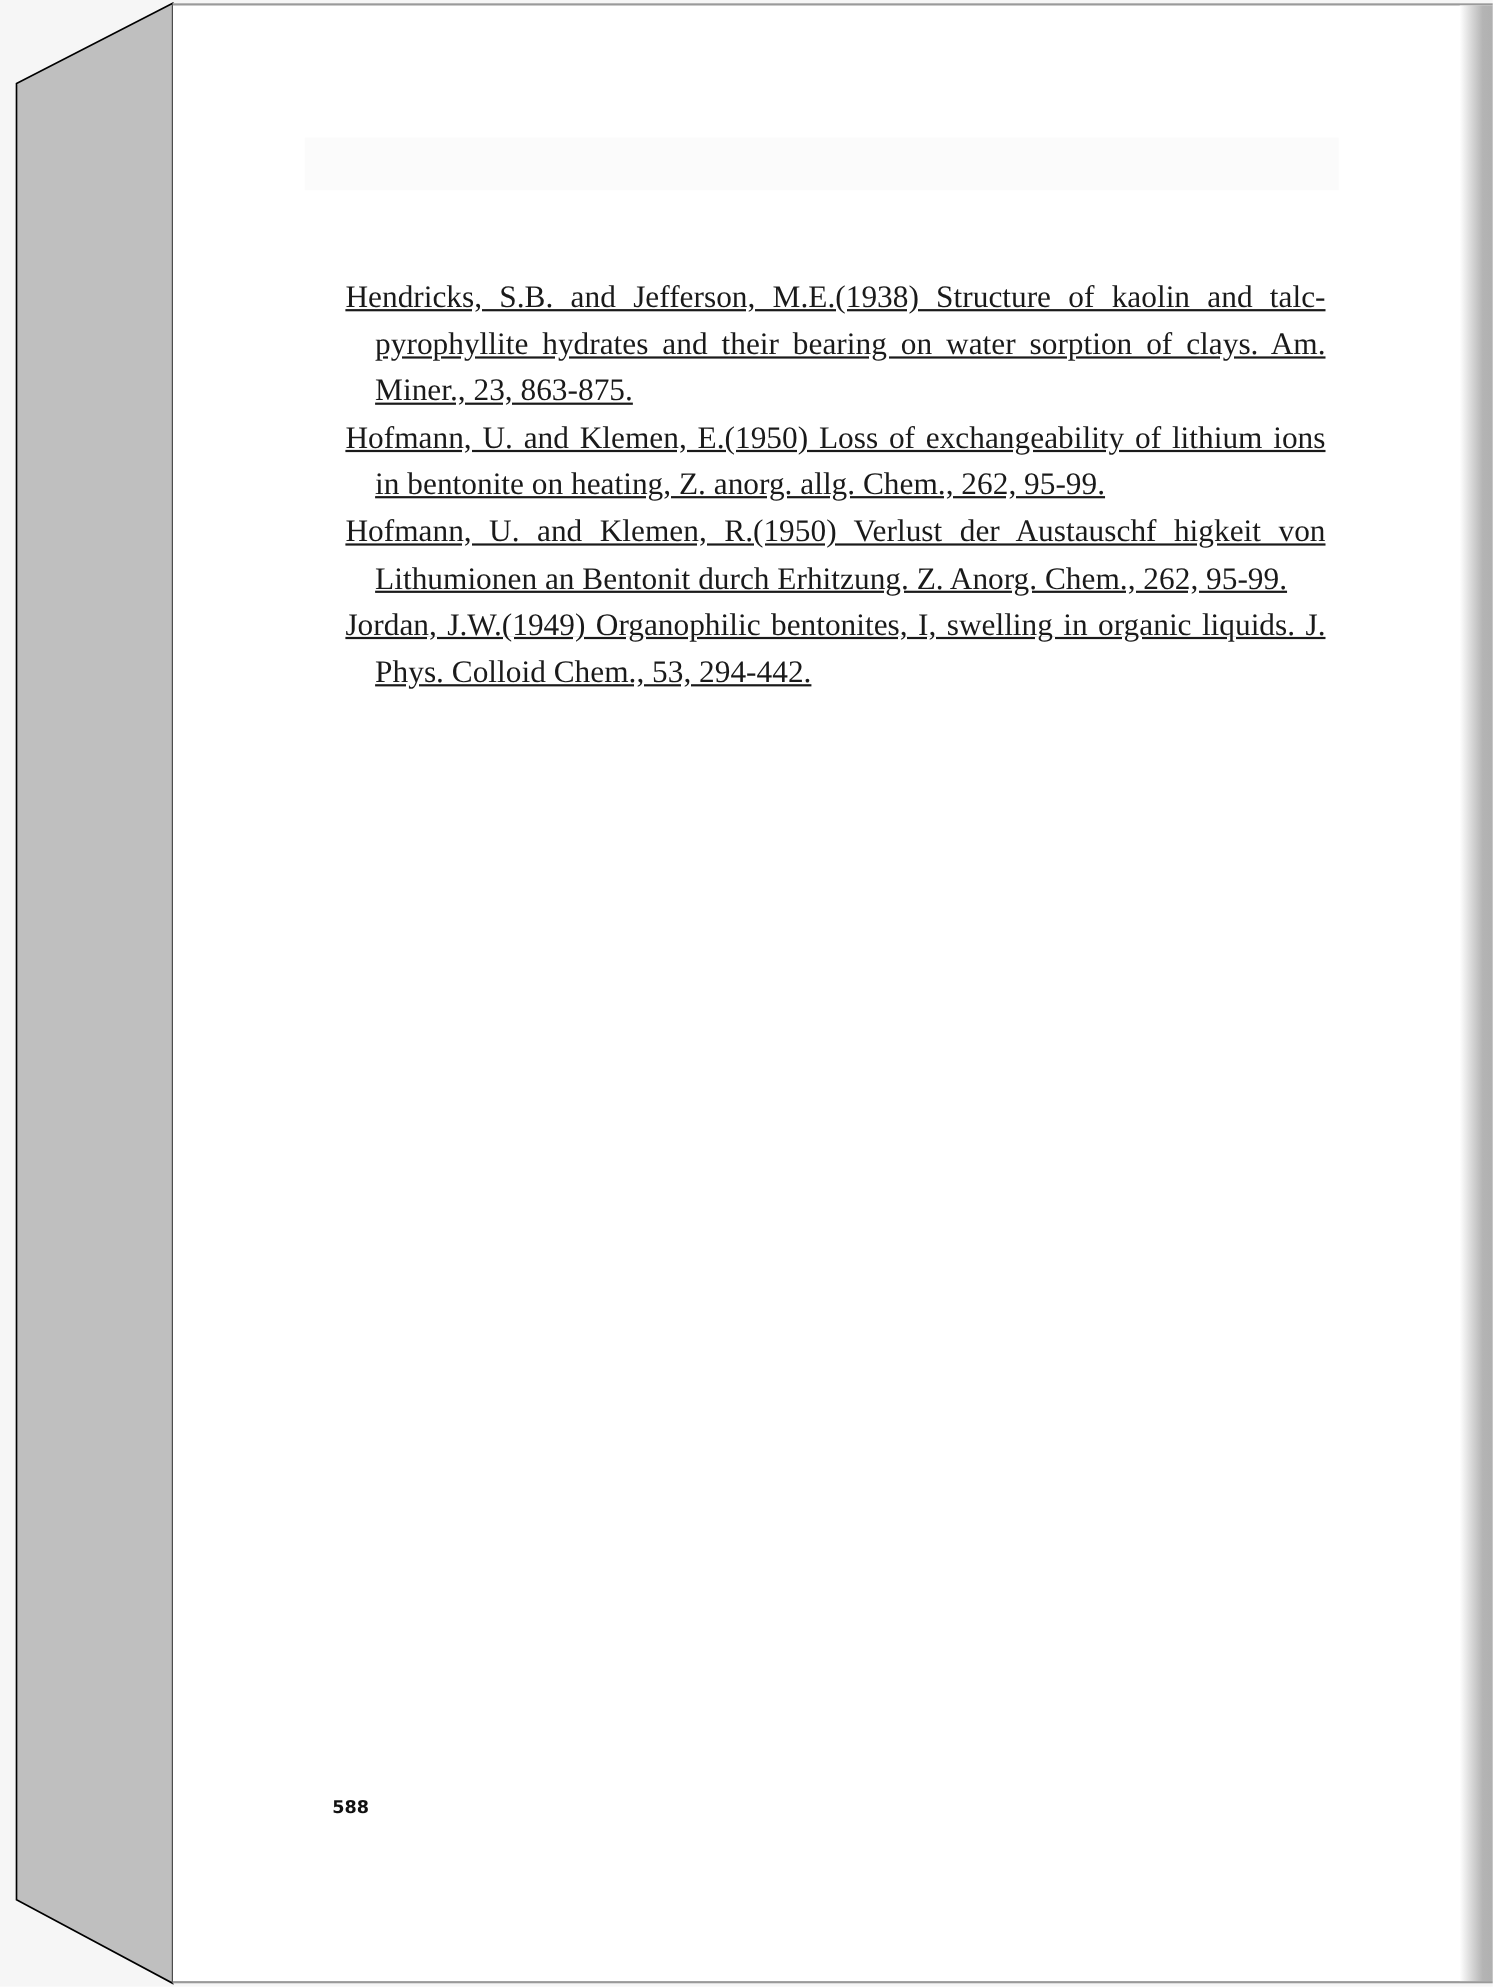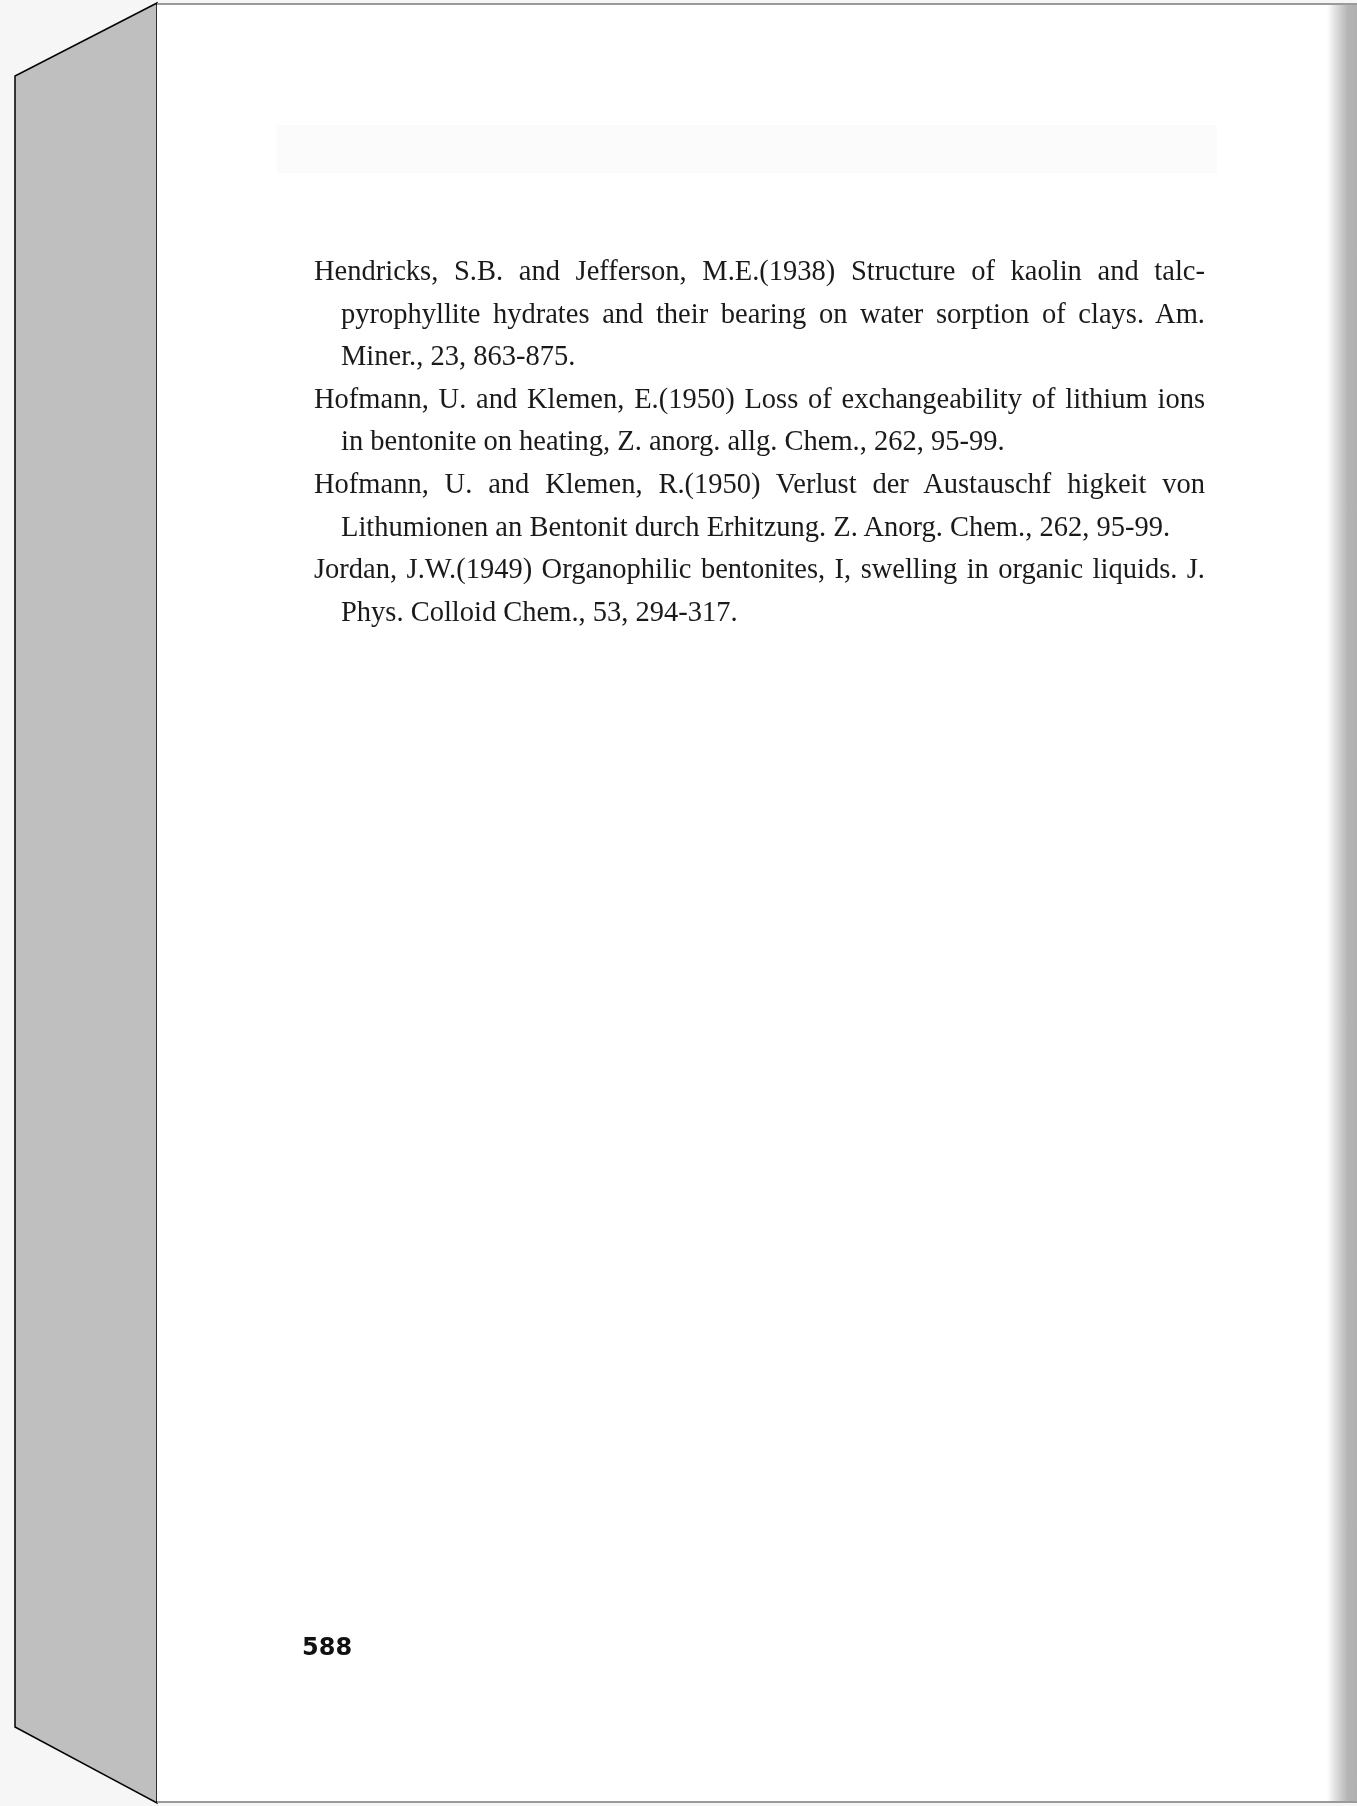--- a/index.html
+++ b/index.html
@@ -4,35 +4,35 @@
 <style>
   html, body { margin:0; padding:0; }
   body { width:1357px; height:1806px; position:relative; background:#f6f6f6; overflow:hidden; }
   .spine { position:absolute; left:0; top:0; width:1357px; height:1806px; }
   .page { position:absolute; left:157px; top:3px; width:1200px; height:1800px; background:#ffffff;
           border-top:2px solid #9a9a9a; border-bottom:2px solid #9a9a9a; box-sizing:border-box; }
   .page-shadow { position:absolute; right:0; top:0; width:30px; height:100%;
           background:linear-gradient(to right, #ffffff 0%, #d8d8d8 35%, #b4b4b4 70%, #b0b0b0 100%); }
   .refs { position:absolute; left:157px; top:245px; width:891px; margin:0; padding:0; list-style:none;
           font-family:"Liberation Serif","DejaVu Serif",serif; font-size:28.5px; line-height:42.6px; color:#1a1a1a; }
-  .ref { padding-left:27px; text-indent:-27px; text-align:justify; margin:0; }
+  .ref { padding-left:27px; text-indent:-27px; text-align:justify; margin:0;text-decoration:underline; }
   .page-number { position:absolute; left:145px; top:1628px; font-family:"DejaVu Sans","Liberation Sans",sans-serif;
-          font-weight:bold; font-size:24px; color:#111; }
+          font-weight:bold; font-size:16px; color:#111; }
   .scan-tint { position:absolute; left:120px; top:120px; width:940px; height:48px; background:#fbfbfb; }
 </style>
 </head>
 <body>
 
 <svg class="spine" viewBox="0 0 1357 1806" xmlns="http://www.w3.org/2000/svg">
   <polygon points="157,3 15,76 15,1727 157,1803" fill="#bfbfbf" stroke="#000" stroke-width="1.5"></polygon>
 </svg>
 
 <div class="page">
   <div class="scan-tint"></div>
   <ol class="refs">
     <li class="ref">Hendricks, S.B. and Jefferson, M.E.(1938) Structure of kaolin and talc-pyrophyllite hydrates and their bearing on water sorption of clays. Am. Miner., 23, 863-875.</li>
     <li class="ref">Hofmann, U. and Klemen, E.(1950) Loss of exchangeability of lithium ions in bentonite on heating, Z. anorg. allg. Chem., 262, 95-99.</li>
     <li class="ref">Hofmann, U. and Klemen, R.(1950) Verlust der Austauschf higkeit von Lithumionen an Bentonit durch Erhitzung. Z. Anorg. Chem., 262, 95-99.</li>
-    <li class="ref">Jordan, J.W.(1949) Organophilic bentonites, I, swelling in organic liquids. J. Phys. Colloid Chem., 53, 294-317.</li>
+    <li class="ref">Jordan, J.W.(1949) Organophilic bentonites, I, swelling in organic liquids. J. Phys. Colloid Chem., 53, 294-442.</li>
   </ol>
   <div class="page-number">588</div>
   <div class="page-shadow"></div>
 </div>
 
 </body></html>

